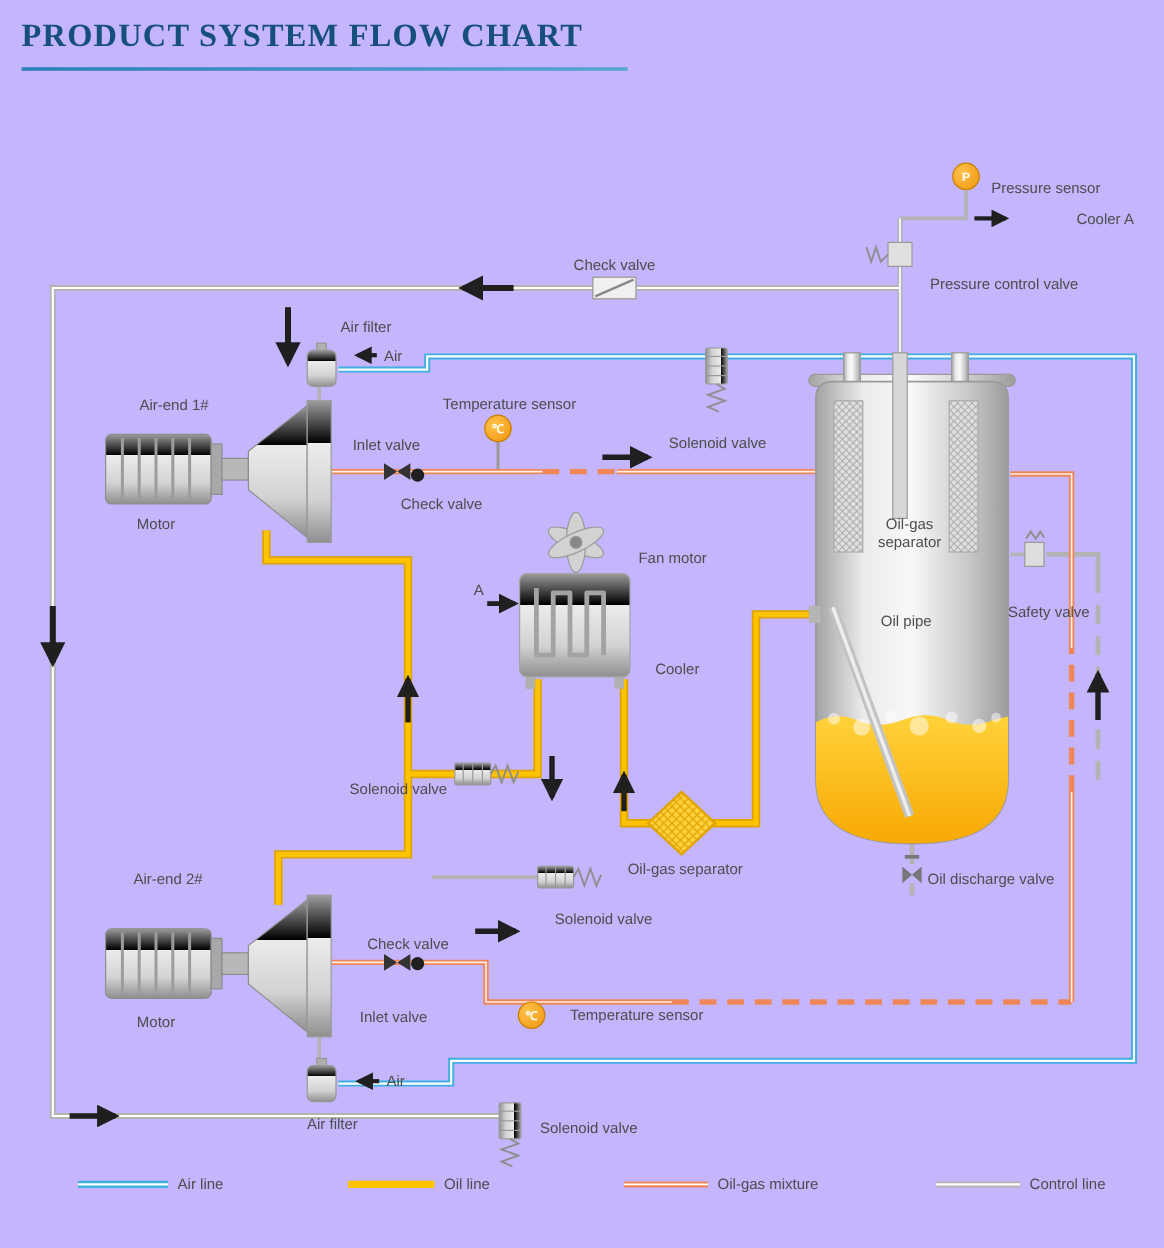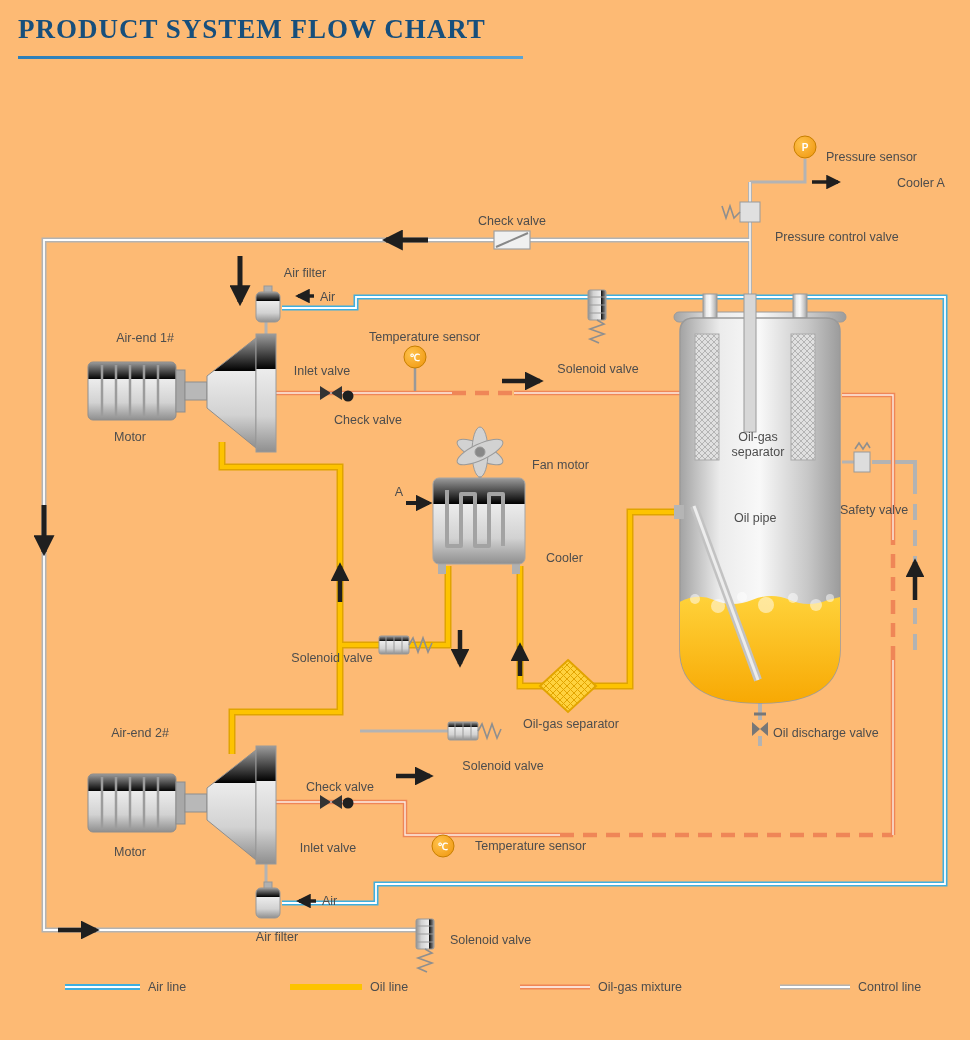--- a/index.html
+++ b/index.html
@@ -1,16 +1,16 @@
 <!DOCTYPE html>
 <html><head>
 <meta charset="utf-8">
 <style>
   html,body{margin:0;padding:0;background:#fff;}
-  .stage{position:relative;width:970px;height:1040px;background:#fdba74;overflow:hidden;
+  .stage{position:relative;width:970px;height:1040px;background:#c4b5fd;overflow:hidden;
          font-family:"Liberation Sans",sans-serif;}
   .title{position:absolute;left:18px;top:14px;font-family:"Liberation Serif",serif;
          font-weight:700;font-size:27px;letter-spacing:1px;color:#174f7c;}
   .title-rule{position:absolute;left:18px;top:56px;width:505px;height:3px;
               background:linear-gradient(to right,#2d7fb8,#5aa4d4);}
   svg{position:absolute;left:0;top:0;}
   .lbl{font-size:12.5px;fill:#4d4d4d;}
   .lblm{font-size:12.5px;fill:#4d4d4d;text-anchor:middle;}
   .sym{font-size:10px;font-weight:bold;fill:#fff;text-anchor:middle;}
 </style>

